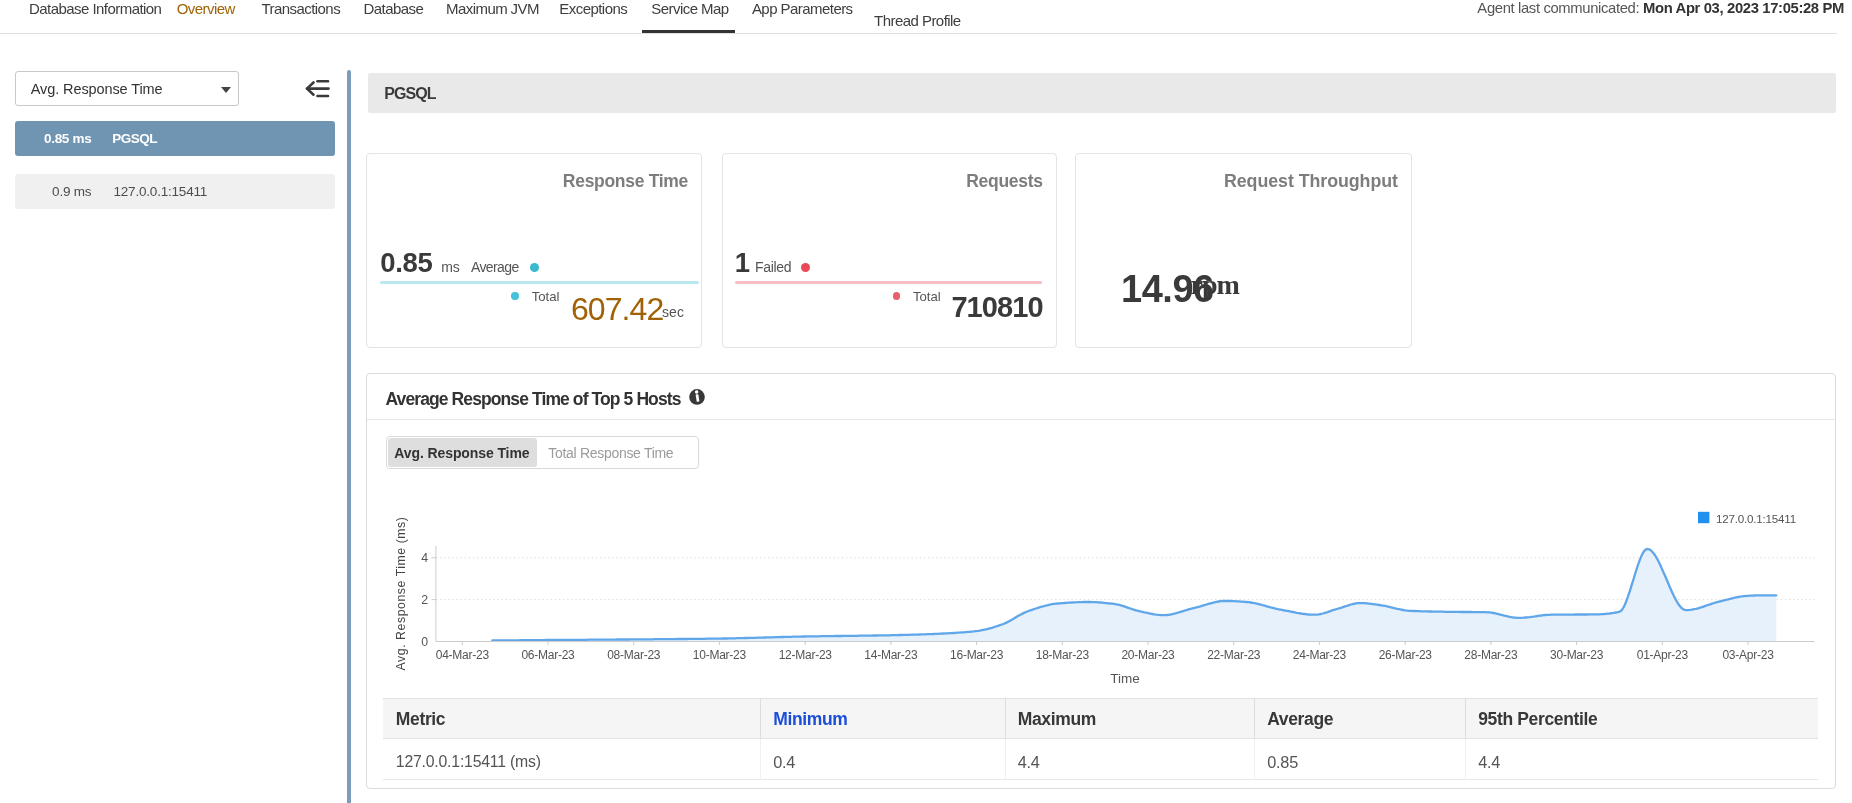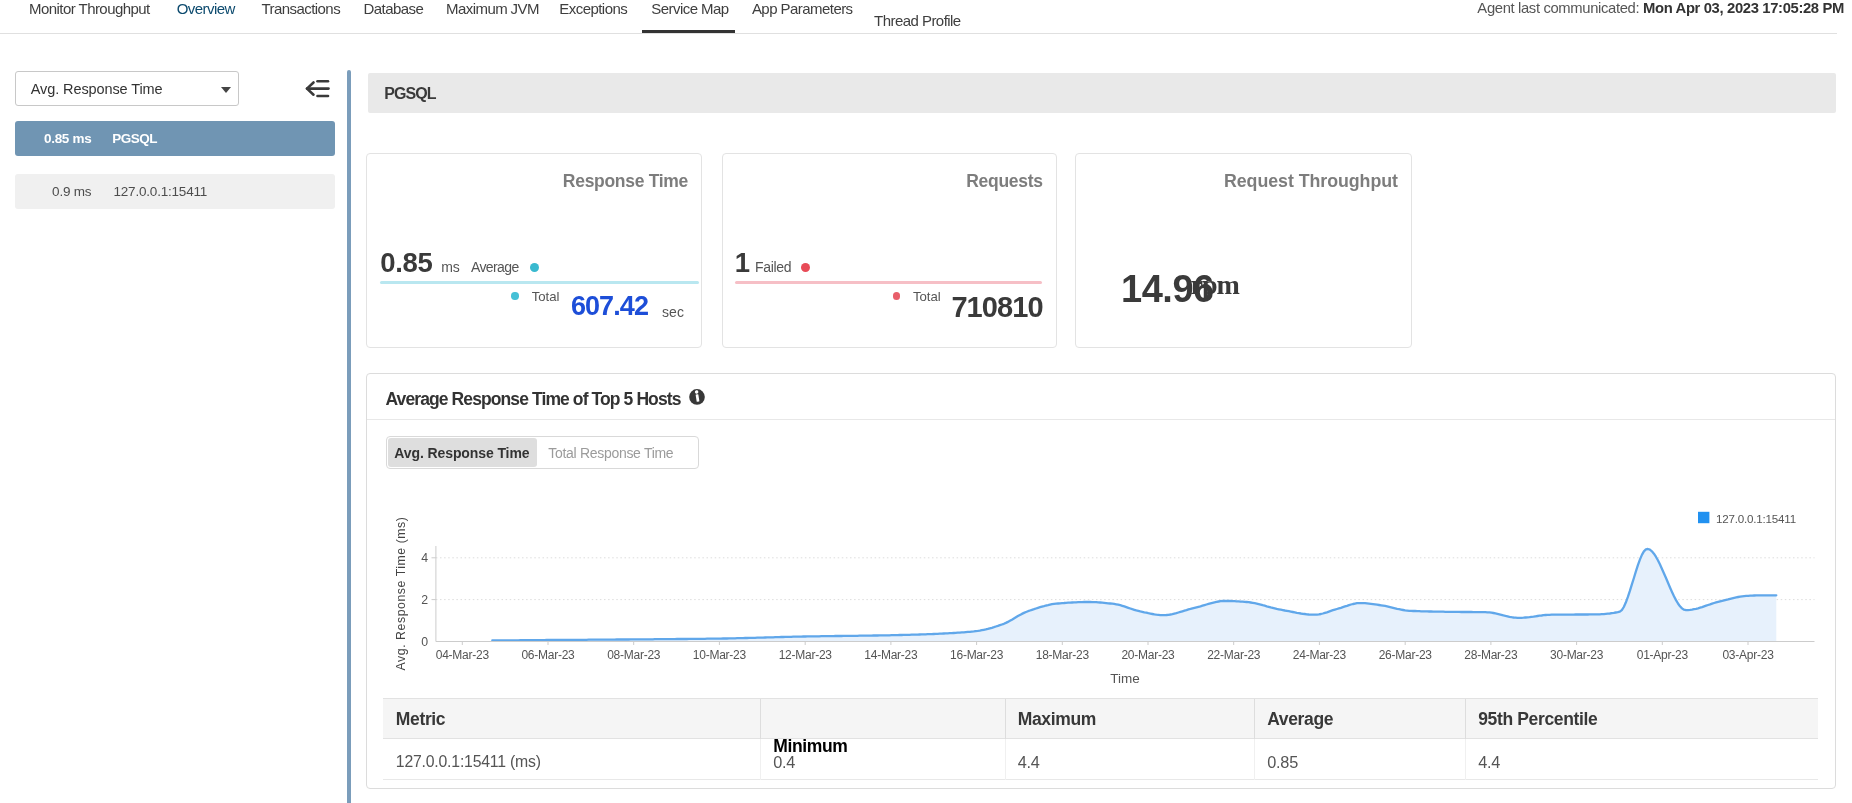--- a/index.html
+++ b/index.html
@@ -1,21 +1,21 @@
 <!DOCTYPE html>
 <html><head><meta charset="utf-8"><style>
 *{margin:0;padding:0;box-sizing:border-box}
 html,body{background:#fff}
 #page{position:relative;width:1852px;height:803px;overflow:hidden;background:#fff;
  font-family:"Liberation Sans",sans-serif;-webkit-font-smoothing:antialiased}
 .abs{position:absolute;white-space:nowrap}
 </style></head><body>
 <div id="page">
-<div class="abs" style="left:29px;top:0.7px;font-size:15px;color:#3e3e3e;line-height:1;letter-spacing:-0.55px;">Monitor Throughput</div>
-    <div class="abs" style="left:176.7px;top:0.7px;font-size:15px;color:#0c4a6e;line-height:1;letter-spacing:-0.55px;">Overview</div>
+<div class="abs" style="left:29px;top:0.7px;font-size:15px;color:#3e3e3e;line-height:1;letter-spacing:-0.55px;">Database Information</div>
+    <div class="abs" style="left:176.7px;top:0.7px;font-size:15px;color:#a16207;line-height:1;letter-spacing:-0.55px;">Overview</div>
     <div class="abs" style="left:261.4px;top:0.7px;font-size:15px;color:#3e3e3e;line-height:1;letter-spacing:-0.55px;">Transactions</div>
     <div class="abs" style="left:363.5px;top:0.7px;font-size:15px;color:#3e3e3e;line-height:1;letter-spacing:-0.55px;">Database</div>
     <div class="abs" style="left:446px;top:0.7px;font-size:15px;color:#3e3e3e;line-height:1;letter-spacing:-0.55px;">Maximum</div>
     <div class="abs" style="left:510.6px;top:0.7px;font-size:15px;color:#3e3e3e;line-height:1;letter-spacing:-0.55px;">JVM</div>
     <div class="abs" style="left:559.3px;top:0.7px;font-size:15px;color:#3e3e3e;line-height:1;letter-spacing:-0.55px;">Exceptions</div>
     <div class="abs" style="left:651.3px;top:0.7px;font-size:15px;color:#3e3e3e;line-height:1;letter-spacing:-0.55px;">Service Map</div>
     <div class="abs" style="left:751.9px;top:0.7px;font-size:15px;color:#3e3e3e;line-height:1;letter-spacing:-0.55px;">App Parameters</div>
     <div class="abs" style="left:874.1px;top:0.7px;font-size:15px;color:#3e3e3e;line-height:1;letter-spacing:-0.55px;margin-top:12px;">Thread Profile</div>
 <div class="abs" style="left:641.8px;top:29.6px;width:93.6px;height:3px;background:#333"></div>
 <div class="abs" style="left:0;top:32.6px;width:1837px;height:1px;background:#e0e0e0"></div>
@@ -46,21 +46,21 @@
 <div class="abs" style="right:1164px;top:173.3px;font-size:17.5px;color:#7d7d7d;line-height:1;font-weight:bold;letter-spacing:-0.3px;margin-left:24px;">Response Time</div>
 <div class="abs" style="right:809.4000000000001px;top:173.3px;font-size:17.5px;color:#7d7d7d;line-height:1;font-weight:bold;letter-spacing:-0.3px;">Requests</div>
 <div class="abs" style="right:454.0999999999999px;top:173.0px;font-size:17.8px;color:#7d7d7d;line-height:1;font-weight:bold;letter-spacing:-0.05px;">Request Throughput</div>
 <div class="abs" style="left:380.3px;top:248.6px;font-size:27.5px;color:#3a3a3a;line-height:1;font-weight:bold;letter-spacing:-0.35px;">0.85</div>
 <div class="abs" style="left:441.2px;top:259.8px;font-size:14px;color:#555;line-height:1;">ms</div>
 <div class="abs" style="left:470.9px;top:259.8px;font-size:14px;color:#555;line-height:1;letter-spacing:-0.6px;">Average</div>
 <div class="abs" style="left:529.6px;top:262.9px;width:9.4px;height:9.4px;border-radius:50%;background:#39b9cf"></div>
 <div class="abs" style="left:380.3px;top:281.4px;width:318.3px;height:2.9px;background:#b9e7f0;border-radius:2px"></div>
 <div class="abs" style="left:511.4px;top:292.3px;width:7.4px;height:7.4px;border-radius:50%;background:#45c0d6"></div>
 <div class="abs" style="left:531.7px;top:289.9px;font-size:13.2px;color:#555;line-height:1;">Total</div>
-<div class="abs" style="left:570.9px;top:292.7px;font-size:27px;color:#1d4ed8;line-height:1;font-weight:bold;letter-spacing:-0.9px;">607.42</div>
+<div class="abs" style="left:570.9px;top:292.7px;font-size:32px;color:#a16207;line-height:1;font-weight:normal;letter-spacing:-0.9px;">607.42</div>
 <div class="abs" style="left:662.1px;top:304.9px;font-size:14px;color:#555;line-height:1;">sec</div>
 <div class="abs" style="left:734.7px;top:248.6px;font-size:27.5px;color:#3a3a3a;line-height:1;font-weight:bold;">1</div>
 <div class="abs" style="left:754.9px;top:259.8px;font-size:14px;color:#555;line-height:1;letter-spacing:-0.3px;">Failed</div>
 <div class="abs" style="left:800.8px;top:262.9px;width:9.4px;height:9.4px;border-radius:50%;background:#e84b57"></div>
 <div class="abs" style="left:734.7px;top:281.4px;width:307.8px;height:2.9px;background:#f6bfc6;border-radius:2px"></div>
 <div class="abs" style="left:893px;top:292.3px;width:7.4px;height:7.4px;border-radius:50%;background:#e85f6a"></div>
 <div class="abs" style="left:912.9px;top:289.9px;font-size:13.2px;color:#555;line-height:1;">Total</div>
 <div class="abs" style="left:951.4px;top:292.7px;font-size:29px;color:#3a3a3a;line-height:1;font-weight:bold;letter-spacing:-0.9px;">710810</div>
 <div class="abs" style="left:1089.1px;top:270.1px;font-size:38px;color:#3a3a3a;line-height:1;font-weight:bold;letter-spacing:-0.5px;margin-left:32px;">14.96</div>
 <div class="abs" style="left:1190.4px;top:271px;font-size:28px;color:#3a3a3a;line-height:1;font-weight:bold;letter-spacing:-0.9px;font-family:Liberation Serif, serif;">rpm</div>
@@ -127,21 +127,21 @@
       <line x1="1662.3" y1="641.5" x2="1662.3" y2="645" class="tick"></line>
 <text x="1748.0" y="658.5" text-anchor="middle" class="xl">03-Apr-23</text>
       <line x1="1748.0" y1="641.5" x2="1748.0" y2="645" class="tick"></line>
 <text x="428" y="562.2" text-anchor="end" class="yl">4</text>
 <text x="428" y="604" text-anchor="end" class="yl">2</text>
 <text x="428" y="645.9" text-anchor="end" class="yl">0</text>
 <text x="1125" y="683" text-anchor="middle" style="font:13.5px 'Liberation Sans',sans-serif;fill:#555">Time</text>
 </svg>
 <div class="abs" style="left:382.6px;top:697.8px;width:1435.8px;height:41.6px;background:#f5f5f5;border-top:1px solid #e2e2e2;border-bottom:1px solid #e2e2e2"></div>
 <div class="abs" style="left:395.8px;top:710.9px;font-size:17.5px;color:#383838;line-height:1;font-weight:bold;letter-spacing:-0.35px;">Metric</div>
-<div class="abs" style="left:773.2px;top:710.9px;font-size:17.5px;color:#000000;line-height:1;font-weight:bold;letter-spacing:-0.35px;margin-top:27px;">Minimum</div>
+<div class="abs" style="left:773.2px;top:710.9px;font-size:17.5px;color:#1d4ed8;line-height:1;font-weight:bold;letter-spacing:-0.35px;">Minimum</div>
 <div class="abs" style="left:1017.7px;top:710.9px;font-size:17.5px;color:#383838;line-height:1;font-weight:bold;letter-spacing:-0.35px;">Maximum</div>
 <div class="abs" style="left:1267.2px;top:710.9px;font-size:17.5px;color:#383838;line-height:1;font-weight:bold;letter-spacing:-0.35px;">Average</div>
 <div class="abs" style="left:1478.2px;top:710.9px;font-size:17.5px;color:#383838;line-height:1;font-weight:bold;letter-spacing:-0.35px;">95th Percentile</div>
 <div class="abs" style="left:760.0px;top:698.8px;width:1px;height:40.6px;background:#ddd"></div>
 <div class="abs" style="left:1004.5px;top:698.8px;width:1px;height:40.6px;background:#ddd"></div>
 <div class="abs" style="left:1254.0px;top:698.8px;width:1px;height:40.6px;background:#ddd"></div>
 <div class="abs" style="left:1465.0px;top:698.8px;width:1px;height:40.6px;background:#ddd"></div>
 <div class="abs" style="left:382.6px;top:739.4px;width:1435.8px;height:41px;border-bottom:1px solid #e8e8e8"></div>
 <div class="abs" style="left:395.8px;top:754.4px;font-size:15.8px;color:#555;line-height:1;letter-spacing:-0.2px;">127.0.0.1:15411 (ms)</div>
 <div class="abs" style="left:773.2px;top:754.0px;font-size:16.3px;color:#555;line-height:1;letter-spacing:-0.2px;">0.4</div>

